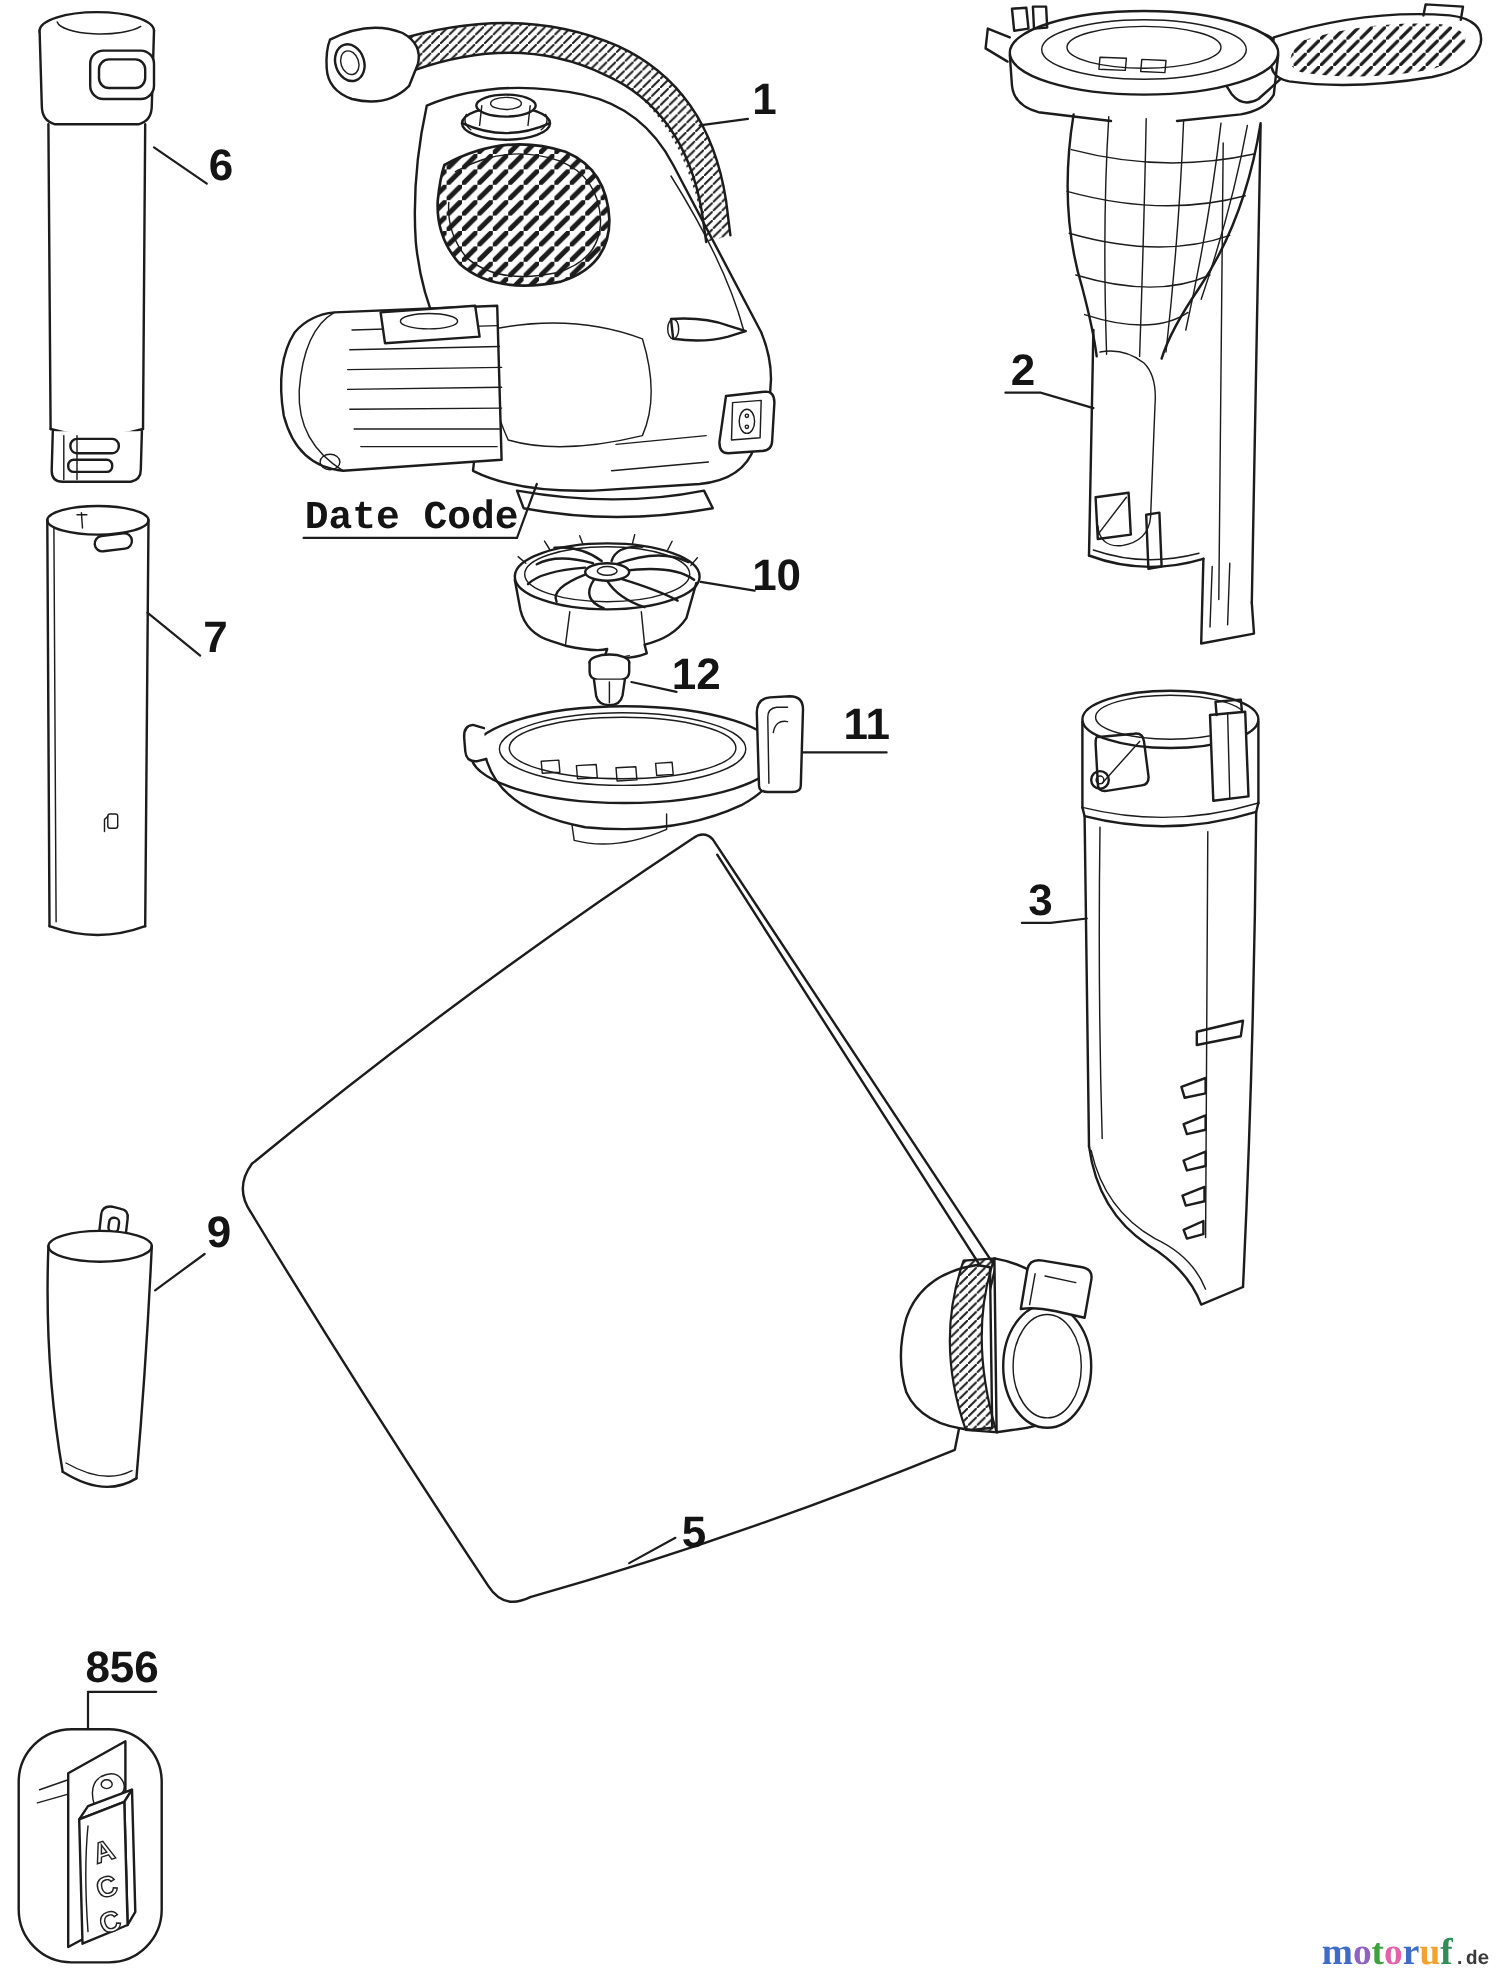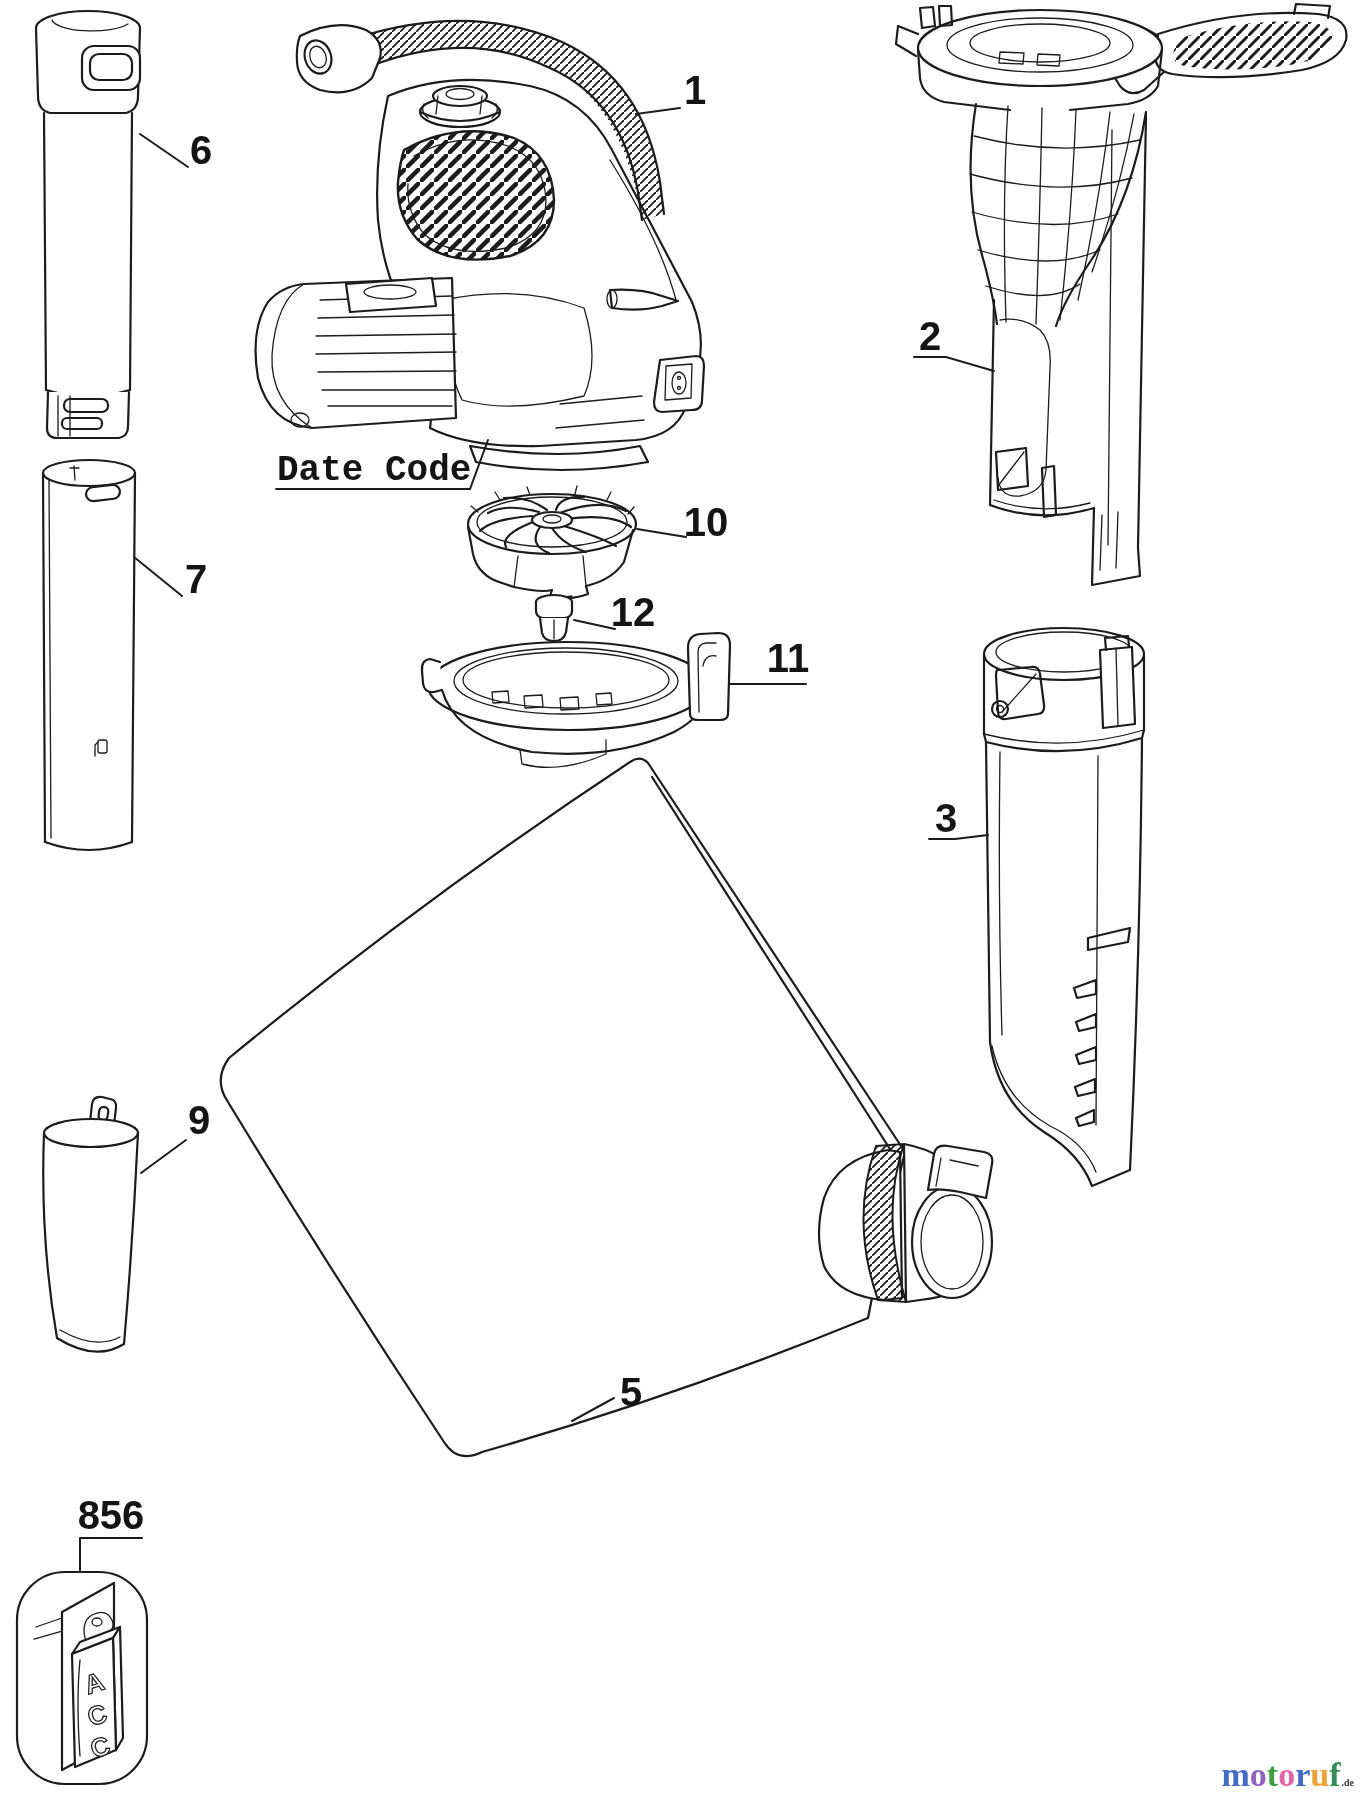--- a/index.html
+++ b/index.html
@@ -7,21 +7,21 @@
   #canvas{position:absolute;left:0;top:0;width:1370px;height:1800px;}
   .ln  {fill:none;stroke:#1c1c1c;stroke-width:2.2;stroke-linecap:round;stroke-linejoin:round;}
   .lnf {fill:#ffffff;stroke:#1c1c1c;stroke-width:2.2;stroke-linecap:round;stroke-linejoin:round;}
   .thin{fill:none;stroke:#1c1c1c;stroke-width:1.3;stroke-linecap:round;stroke-linejoin:round;}
   .ldr {fill:none;stroke:#1c1c1c;stroke-width:2;stroke-linecap:round;}
   .num {font:700 40px "Liberation Sans",sans-serif;fill:#141414;text-anchor:middle;}
   .dcode{font:700 36px "Liberation Mono",monospace;fill:#141414;}
   .accltr{font:700 26px "Liberation Sans",sans-serif;fill:#ffffff;stroke:#222222;stroke-width:1.3;text-anchor:middle;}
   #watermark{position:absolute;right:16px;bottom:6px;display:flex;align-items:baseline;
              font-family:"Liberation Serif",serif;font-weight:700;font-size:34px;letter-spacing:0px;}
-  #watermark .suffix{font-size:10px;font-weight:700;margin-left:1px;}
+  #watermark .suffix{font-size:18px;font-weight:700;margin-left:1px;font-family:Liberation Mono, monospace;}
 </style>
 </head>
 <body>
 
 <svg id="canvas" viewBox="0 0 1370 1800">
   <defs>
     <pattern id="hatch" width="8" height="8" patternUnits="userSpaceOnUse">
       <path d="M-2,10 L10,-2" stroke="#1c1c1c" stroke-width="1.8"></path>
     </pattern>
     <pattern id="louv" width="14" height="14" patternUnits="userSpaceOnUse">

